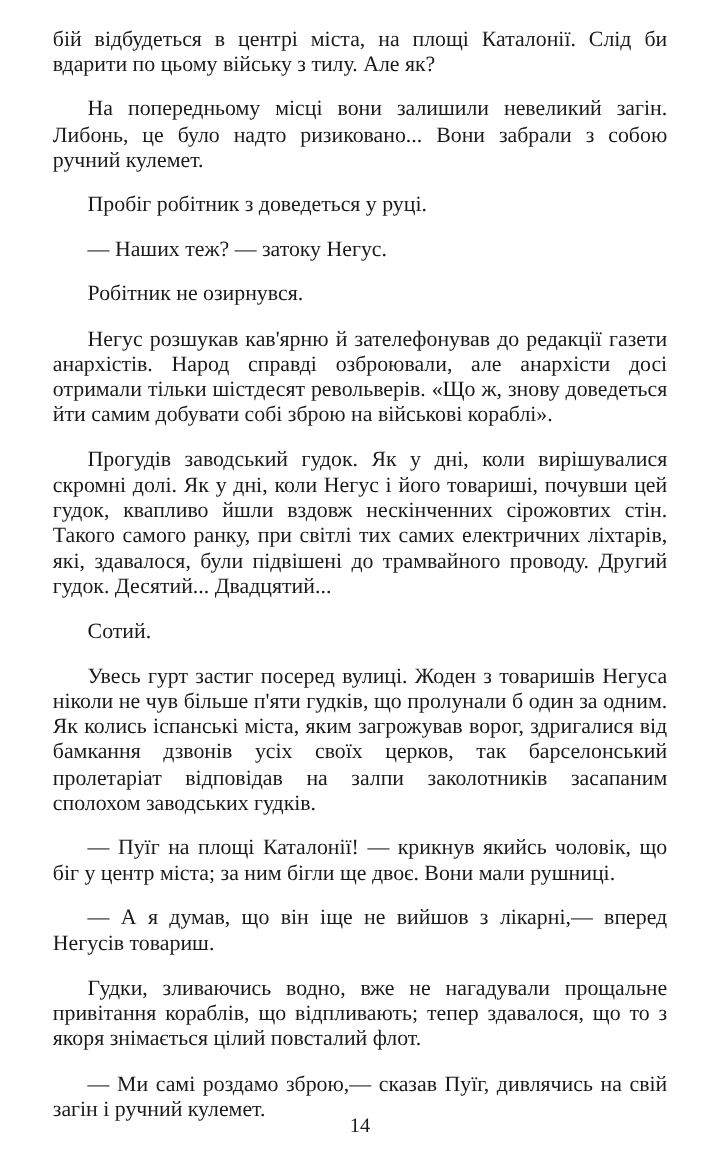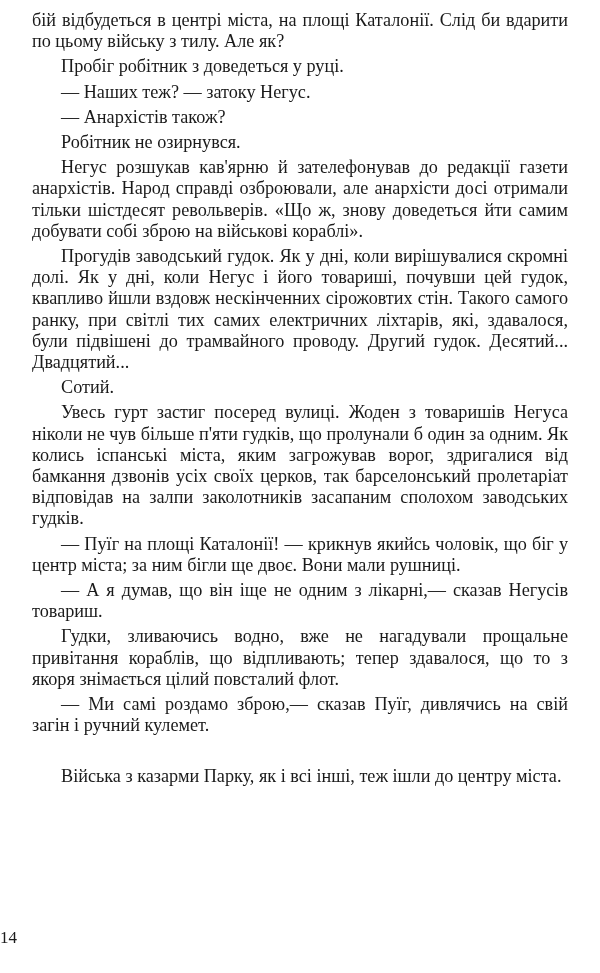--- a/index.html
+++ b/index.html
@@ -3,42 +3,42 @@
 <meta charset="utf-8">
 <style>
   html, body { margin: 0; padding: 0; background: #ffffff; }
   body { width: 600px; height: 973px; overflow: hidden; position: relative; }
   .page {
     position: absolute; left: 28px; top: 6px; width: 544px;
     font-family: "Liberation Serif", "DejaVu Serif", serif;
     font-size: 18.2px; line-height: 21.2px; color: #1a1a1a;
     text-align: justify; -webkit-font-smoothing: none;
   }
-  .p { margin: 4px; text-indent: 29px; text-align-last: left; }
+  .p { margin: 16px; text-indent: 29px; text-align-last: left; }
   .p.noindent { text-indent: 0; }
   .gap { height: 21px; }
   .page-number {
-    position: absolute; top: 928px; left: 0; width: 600px; text-align: left;
+    position: absolute; top: 928px; left: 0; width: 600px; text-align: center;
     font-family: "Liberation Serif", "DejaVu Serif", serif; font-size: 17px; color: #1a1a1a;
   }
 </style>
 </head>
 <body>
 
 <div class="page">
   <p class="p noindent">бій відбудеться в центрі міста, на площі Каталонії. Слід би вдарити по цьому війську з тилу. Але як?</p>
+  <p class="p">На попередньому місці вони залишили невеликий загін. Либонь, це було надто ризиковано... Вони забрали з собою ручний кулемет.</p>
   <p class="p">Пробіг робітник з доведеться у руці.</p>
   <p class="p">— Наших теж? — затоку Негус.</p>
-  <p class="p">— Анархістів також?</p>
   <p class="p">Робітник не озирнувся.</p>
   <p class="p">Негус розшукав кав'ярню й зателефонував до редакції газети анархістів. Народ справді озброювали, але анархісти досі отримали тільки шістдесят револьверів. «Що ж, знову доведеться йти самим добувати собі зброю на військові кораблі».</p>
   <p class="p">Прогудів заводський гудок. Як у дні, коли вирішувалися скромні долі. Як у дні, коли Негус і його товариші, почувши цей гудок, квапливо йшли вздовж нескінченних сірожовтих стін. Такого самого ранку, при світлі тих самих електричних ліхтарів, які, здавалося, були підвішені до трамвайного проводу. Другий гудок. Десятий... Двадцятий...</p>
   <p class="p">Сотий.</p>
   <p class="p">Увесь гурт застиг посеред вулиці. Жоден з товаришів Негуса ніколи не чув більше п'яти гудків, що пролунали б один за одним. Як колись іспанські міста, яким загрожував ворог, здригалися від бамкання дзвонів усіх своїх церков, так барселонський пролетаріат відповідав на залпи заколотників засапаним сполохом заводських гудків.</p>
   <p class="p">— Пуїг на площі Каталонії! — крикнув якийсь чоловік, що біг у центр міста; за ним бігли ще двоє. Вони мали рушниці.</p>
-  <p class="p">— А я думав, що він іще не одним з лікарні,— сказав Негусів товариш.</p>
+  <p class="p">— А я думав, що він іще не вийшов з лікарні,— вперед Негусів товариш.</p>
   <p class="p">Гудки, зливаючись водно, вже не нагадували прощальне привітання кораблів, що відпливають; тепер здавалося, що то з якоря знімається цілий повсталий флот.</p>
   <p class="p">— Ми самі роздамо зброю,— сказав Пуїг, дивлячись на свій загін і ручний кулемет.</p>
   <div class="gap"></div>
   <p class="p">Війська з казарми Парку, як і всі інші, теж ішли до центру міста.</p>
 </div>
 
 <div class="page-number">14</div>
 
 </body></html>

